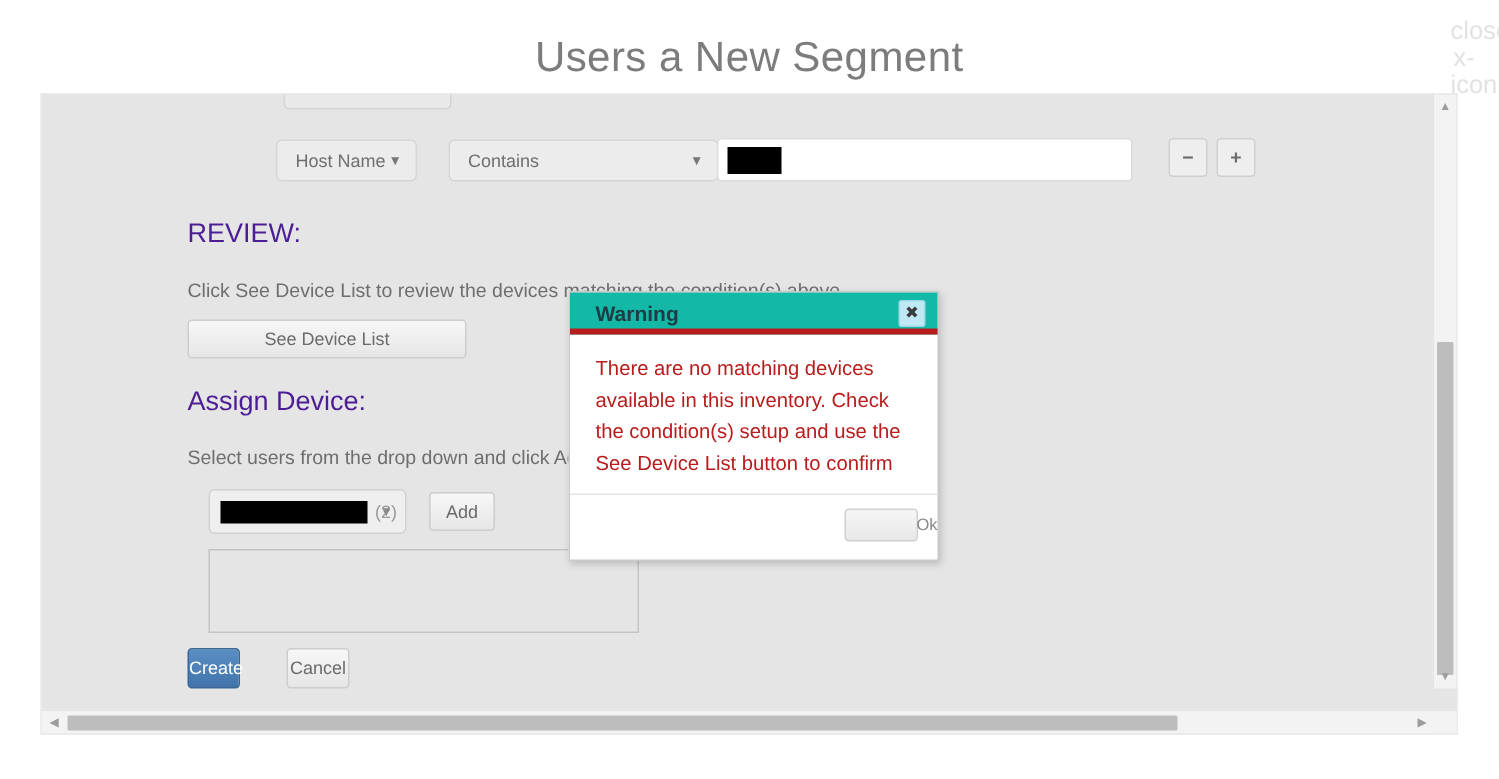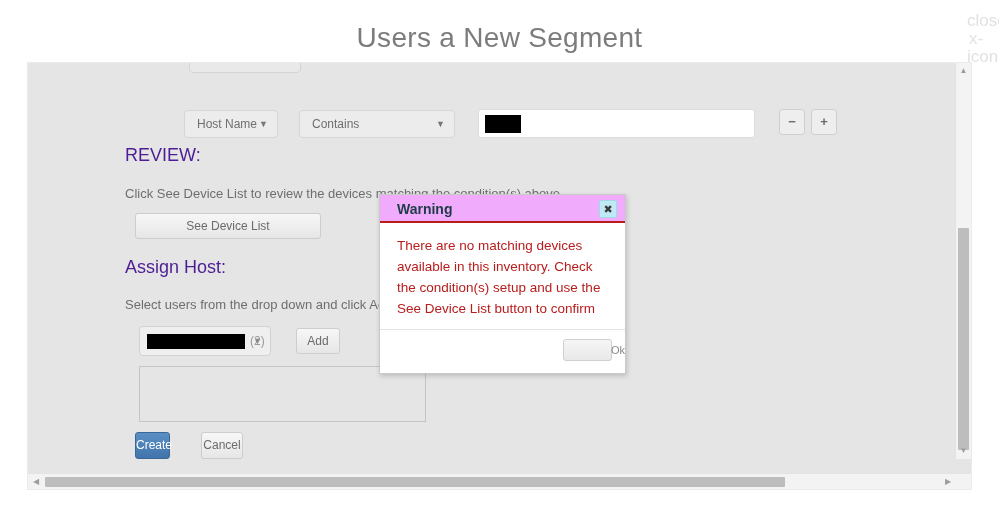--- a/index.html
+++ b/index.html
@@ -75,21 +75,21 @@
     height: 22px;
     background: #e9e9e9;
     border: 1px solid #d4d4d4;
     border-radius: 4px;
   }
 
   
   .cond-row {
     position: absolute;
     left: 0;
-    top: 44px;
+    top: 27px;
     width: 880px;
     height: 34px;
   }
 
   .sel {
     position: absolute;
     height: 28px;
     background: #ececec;
     border: 1px solid #d6d6d6;
     border-radius: 4px;
@@ -100,21 +100,21 @@
   }
   .sel .lbl { position: absolute; left: 12px; top: 0; }
   .sel .caret {
     position: absolute;
     right: 9px; top: 0;
     font-size: 9px;
     color: #777;
   }
 
   .sel-attr  { left: 156px; top: 3px; width: 94px; }
-  .sel-op    { left: 271px; top: 3px; width: 156px; text-decoration: underline; }
+  .sel-op    { left: 271px; top: 3px; width: 180px; text-decoration: underline; }
 
   .val-input {
     position: absolute;
     left: 450px; top: 2px;
     width: 277px; height: 29px;
     background: #ffffff;
     border: 1px solid #dcdcdc;
     border-radius: 3px;
     cursor: text;
   }
@@ -167,21 +167,20 @@
   .btn {
     position: absolute;
     background: linear-gradient(#f7f7f7, #e6e6e6);
     border: 1px solid #cdcdcd;
     border-radius: 3px;
     font-size: 12px;
     color: #6b6b6b;
     text-align: center;
     cursor: pointer;
     user-select: none;
-    margin-left: 10px;
   }
 
   .btn-see-device {
     left: 97px; top: 150px;
     width: 186px; height: 26px;
     line-height: 24px;
   }
 
   .user-select {
     position: absolute;
@@ -310,22 +309,22 @@
     left: 379px; top: 194px;
     width: 247px; height: 180px;
     background: #ffffff;
     border: 1px solid #c9c9c9;
     box-shadow: 1px 2px 5px rgba(0,0,0,0.18);
   }
 
   .dialog-header {
     position: relative;
     height: 28px;
-    background: #f0abfc;
-    border-bottom: 2px solid #b91c1c;
+    background: #14b8a6;
+    border-bottom: 4px solid #b91c1c;
     text-decoration: underline;
   }
   .dialog-header .title {
     position: absolute;
     left: 17px; top: 0;
     font-size: 14px;
     font-weight: bold;
     color: #1d3c45;
     line-height: 28px;
   }
@@ -404,21 +403,21 @@
         </div>
 
         <div class="sq-btn btn-minus">−</div>
         <div class="sq-btn btn-plus">+</div>
       </div>
 
       <div class="sect-head review">REVIEW:</div>
       <div class="help-text review">Click See Device List to review the devices matching the condition(s) above.</div>
       <div class="btn btn-see-device">See Device List</div>
 
-      <div class="sect-head assign">Assign Host:</div>
+      <div class="sect-head assign">Assign Device:</div>
       <div class="help-text assign">Select users from the drop down and click Add.</div>
 
       <div class="user-select">
         <span class="redact"></span>
         <span class="count">(2)</span>
         <span class="caret">▼</span>
       </div>
 
       <div class="btn btn-add">Add</div>
 

